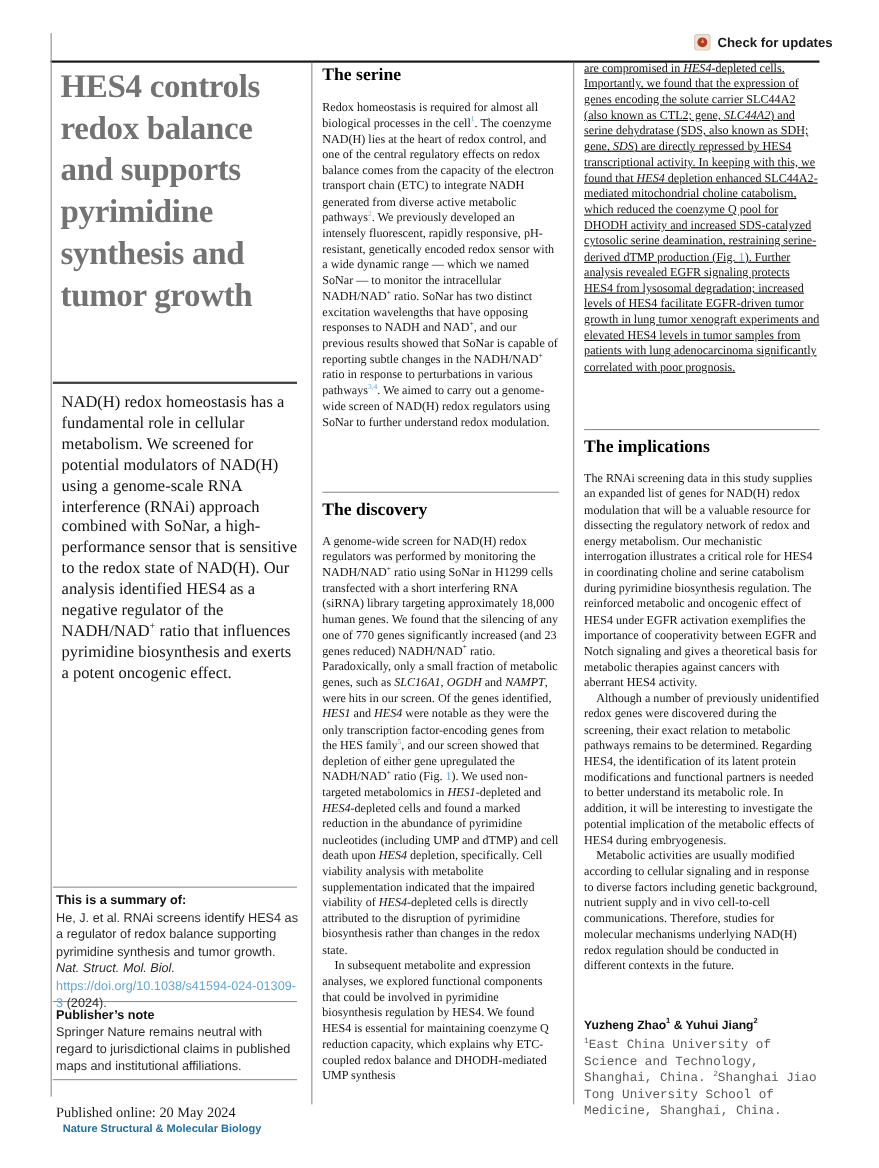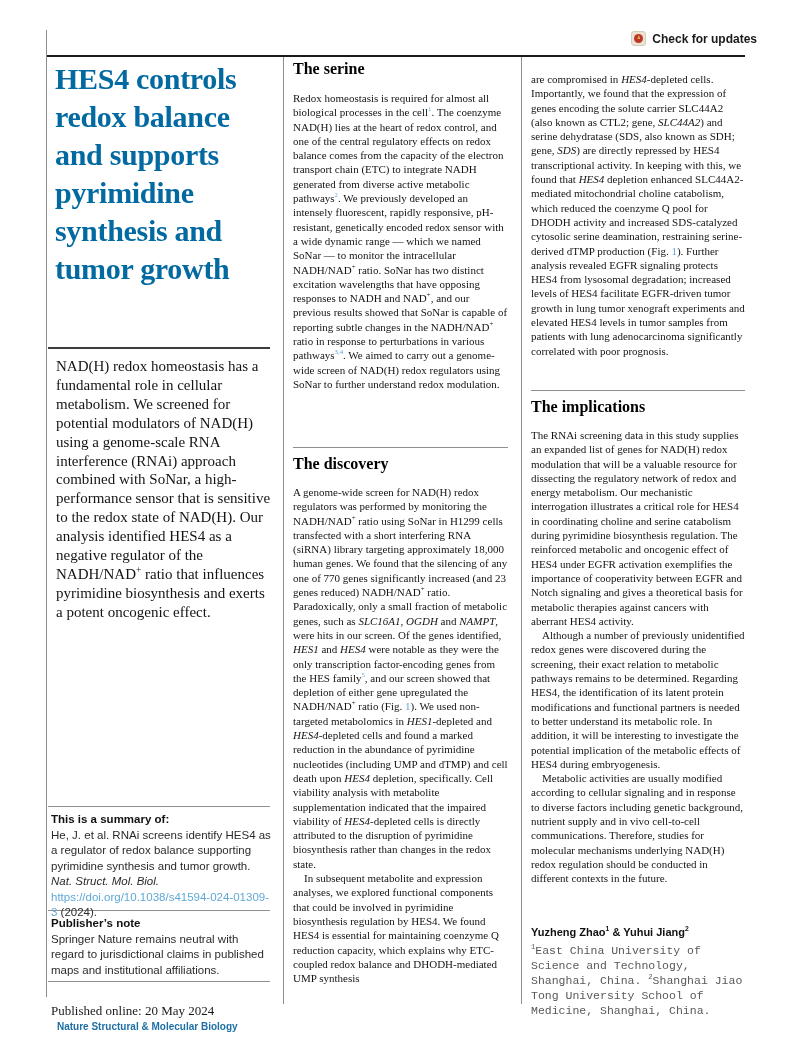--- a/index.html
+++ b/index.html
@@ -24,21 +24,21 @@
   .check  { position:absolute; right:42px; top:31px; display:flex; align-items:center; gap:6px;
             font-family:"Liberation Sans", sans-serif; font-size:12px; font-weight:700; color:#1a1a1a; cursor:pointer; }
   .cm { width:15px; height:15px; background:#ece3d3; border:1px solid #d6ccba; border-radius:3px;
         display:inline-flex; align-items:center; justify-content:center; box-sizing:border-box; }
   .cm-c { width:9px; height:9px; border-radius:50%; background:#bb372d; position:relative; }
   .cm-c::after { content:""; position:absolute; left:3px; top:1px; width:3px; height:4px;
                  background:#e8b23c; clip-path:polygon(0 100%,50% 0,100% 100%); }
 
   
   .title { position:absolute; left:55px; top:60px; width:219px; font-size:30px; line-height:38px;
-           font-weight:700; color:#0369a1; letter-spacing:-0.3px; margin:0; }
+           font-weight:700; color:#737373; letter-spacing:-0.3px; margin:0; }
   .standfirst { position:absolute; left:56px; top:357px; width:216px; font-size:15px; line-height:18.9px; margin:0; color:#141414; }
 
   .meta { font-family:"Liberation Sans", sans-serif; font-size:11.5px; line-height:15.4px; color:#2b2b2b; }
   .meta-h { font-weight:700; color:#111; }
   .summary-of-h { position:absolute; left:51px; top:812px; }
   .citation     { position:absolute; left:51px; top:828px; width:222px; margin:0; }
   .pubnote-h    { position:absolute; left:51px; top:916px;text-align:center; }
   .pubnote      { position:absolute; left:51px; top:932px; width:222px; margin:0; }
   .pub-online   { position:absolute; left:51px; top:987px; font-size:13px; color:#1a1a1a;margin-top:16px; }
   .journal      { position:absolute; left:57px; top:1021px; font-family:"Liberation Sans", sans-serif;
@@ -48,21 +48,21 @@
   .h2 { position:absolute; font-size:16px; font-weight:700; color:#000; margin:0; }
   .h2-mission      { left:293px; top:60px; }
   .h2-discovery    { left:293px; top:455px; }
   .h2-implications { left:531px; top:398px; }
 
   .body { position:absolute; width:216px; font-size:11px; line-height:14.3px; color:#141414; }
   .body p { margin:0; }
   .body p.indent { text-indent:11px; }
   .mission-body    { left:293px; top:91px; }
   .discovery-body  { left:293px; top:485px; }
-  .cont-body       { left:531px; top:72px; width:215px; }
+  .cont-body       { left:531px; top:55px; width:215px;text-decoration:underline; }
   .implications-body { left:531px; top:428px; width:215px; }
 
   .authors { position:absolute; left:531px; top:926px; width:215px; font-family:"Liberation Sans", sans-serif;
              font-size:11px; font-weight:700; color:#111; }
   .affils  { position:absolute; left:531px; top:943px; width:215px; font-family:Liberation Mono, monospace;
              font-size:11.5px; line-height:15px; color:#595959; }
 
   
   .it  { font-style:italic; }
   .sup { vertical-align:super; font-size:0.62em; line-height:0; }

